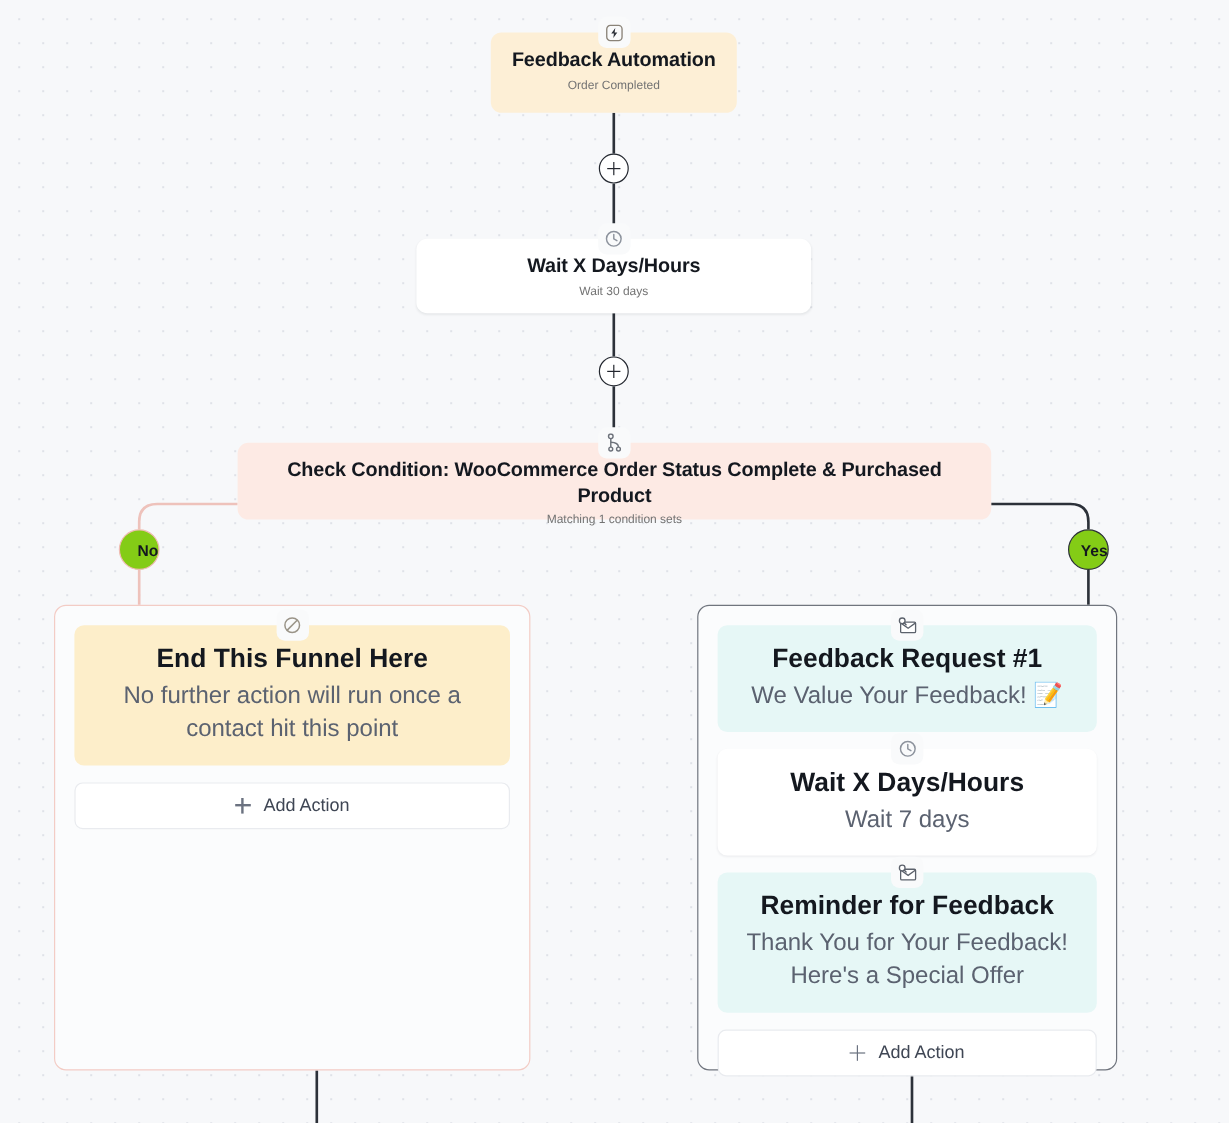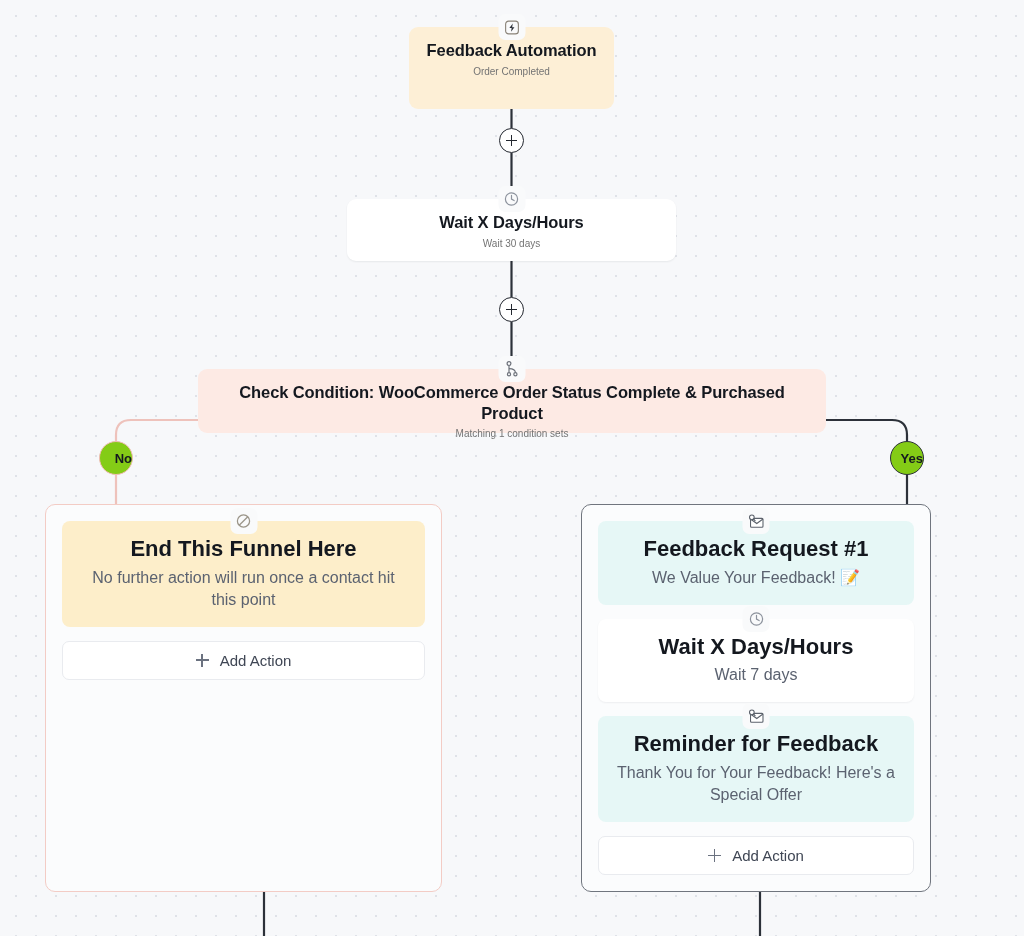--- a/index.html
+++ b/index.html
@@ -73,21 +73,21 @@
     display: flex;
     align-items: center;
     justify-content: center;
     z-index: 6;
   }
   .chip svg { display: block; }
 
   
   #trigger-node {
     left: 409px; top: 27px;
-    width: 205px; height: 82px;
+    width: 205px; height: 67px;
     background: #fdefd6;
   }
 
   #wait-node {
     left: 347px; top: 199px;
     width: 329px; height: 62px;
     background: #ffffff;
     box-shadow: 0 1px 2px rgba(20,24,31,.07);
   }
 
@@ -168,21 +168,21 @@
   .card-email  { background: #e6f7f6; }
   .card-wait   { background: #ffffff; box-shadow: 0 1px 2px rgba(20,24,31,.06); }
 
   .inner-title {
     font-size: 22px;
     font-weight: bold;
     color: #14181f;
     line-height: 1.25;
   }
   .inner-sub {
-    font-size: 16px;
+    font-size: 20px;
     color: #5b6270;
     margin-top: 4px;
     line-height: 1.38;
   }
 
   
   .add-action {
     display: flex;
     align-items: center;
     justify-content: center;

